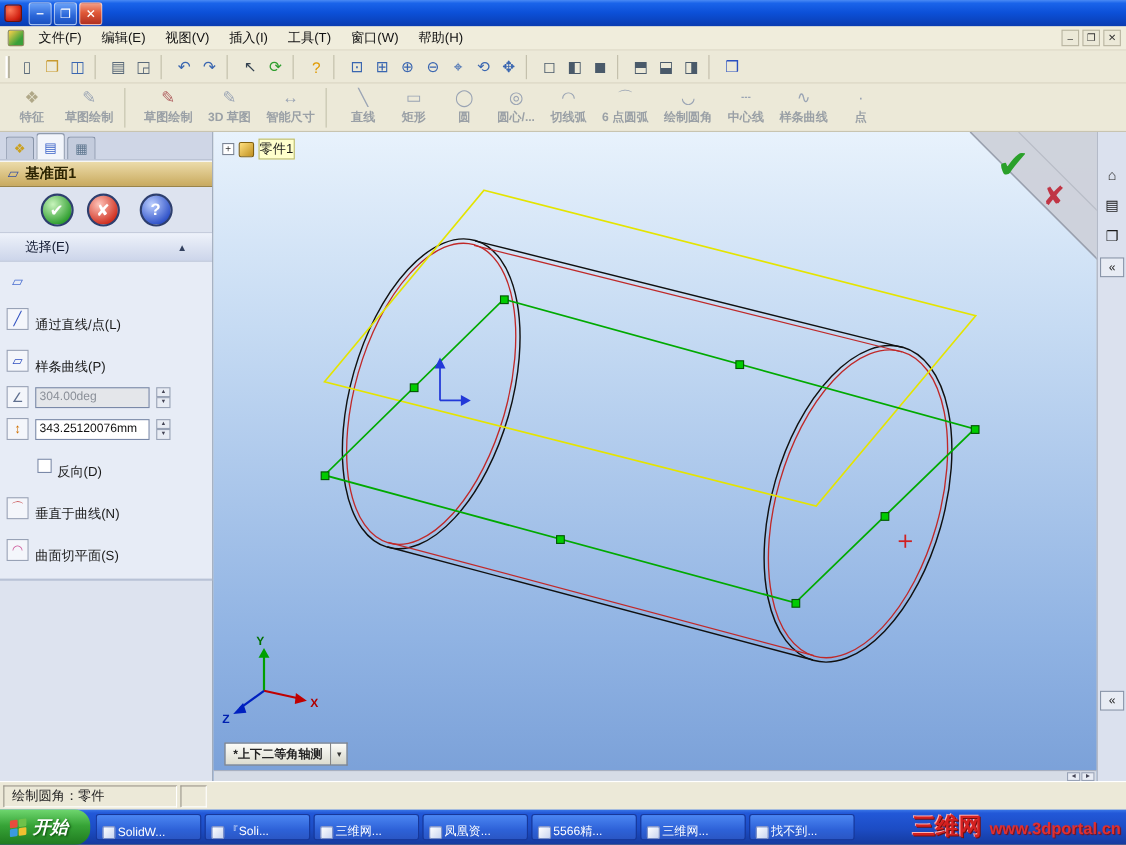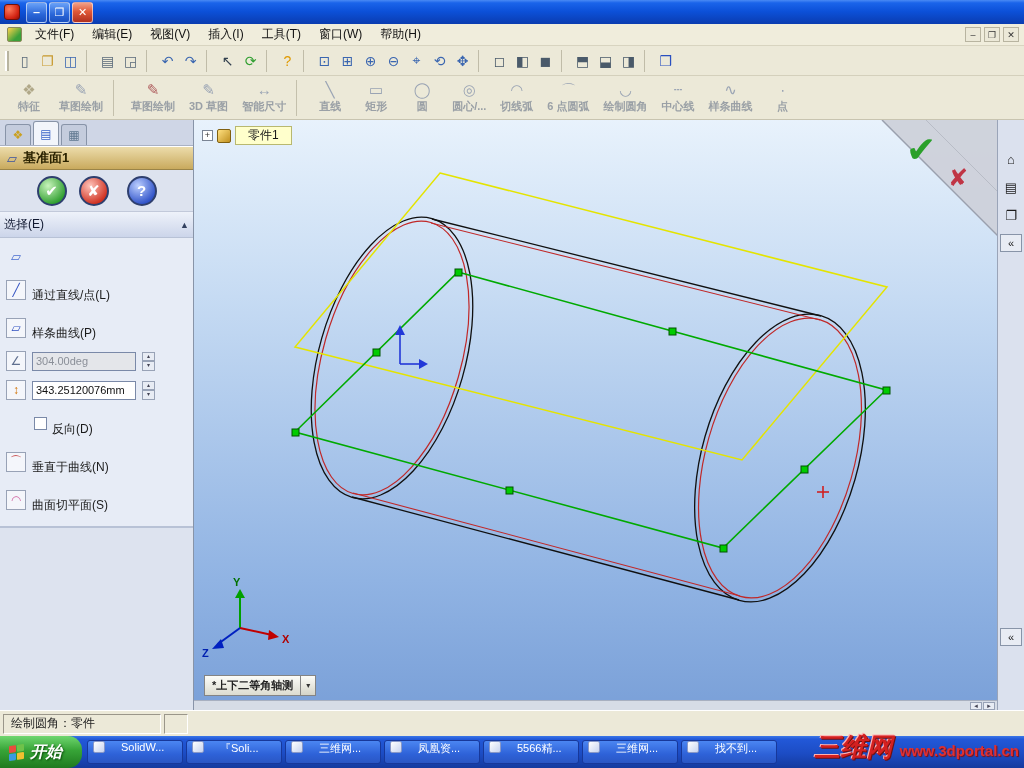--- a/index.html
+++ b/index.html
@@ -54,21 +54,21 @@
   .pm-tab.active { background:#f2f5fb; height:24px; }
   .pm-header { height:24px; display:flex; align-items:center; gap:6px; padding:0 7px;
     background:linear-gradient(180deg,#ecdcab,#c9aa5e); border-top:1px solid #fff; border-bottom:1px solid #9a8448;
     font-weight:bold; color:#2a2200; font-size:13px; }
   .pm-actions { height:42px; display:flex; align-items:center; justify-content:center; gap:12px; border-bottom:1px solid #c2c9da; }
   .pm-btn { width:30px; height:30px; border-radius:50%; display:flex; align-items:center; justify-content:center;
     font-size:15px; font-weight:bold; color:#fff; border:2px solid #2e3f6e; }
   .pm-btn.ok    { background:radial-gradient(circle at 35% 30%,#c8f4bc,#2f9e2f 75%); }
   .pm-btn.cancel{ background:radial-gradient(circle at 35% 30%,#ffc4ba,#cf3020 75%); }
   .pm-btn.help  { background:radial-gradient(circle at 35% 30%,#bccfff,#2f52c8 75%); margin-left:6px; }
-  .pm-group-header { display:flex; align-items:center; justify-content:space-between; padding:4px 4px;
+  .pm-group-header { display:flex; align-items:center; justify-content:space-between; padding:4px 23px;
     background:linear-gradient(180deg,#eef2fa,#ccd5ea); border-bottom:1px solid #b8c2d6; font-size:12px; color:#101830; }
   .pm-collapse { font-size:9px; color:#33415f; }
   .pm-group-body { padding:8px 8px 12px 6px; background:#e7ecf6; border-bottom:2px solid #b8c2d6; }
   .sel-row { display:flex; gap:5px; }
   .sel-icon { width:20px; height:20px; display:flex; align-items:center; justify-content:center; font-size:13px; color:#4a6ed0; }
   .sel-box { flex:1; height:66px; background:#ff9090; border:1px solid #9aa0b0; padding:2px 4px; font-size:12px; color:#141414; }
   .pm-row { display:flex; align-items:center; gap:6px; margin-top:9px; }
   .pm-row-icon { width:20px; height:20px; border:1px solid #98a2b6; background:#f4f6fb; flex:none;
     display:flex; align-items:center; justify-content:center; font-size:12px; }
   .pm-label { font-size:12px; color:#1a1a1a; white-space:nowrap;margin-top:12px; }
@@ -82,21 +82,21 @@
 
   
   .viewport { flex:1; position:relative; overflow:hidden;
     background:linear-gradient(180deg,#e8f2fc 0%,#c6dbf3 30%,#90b3e3 78%,#7aa0d8 100%);
     border-right:1px solid #9aa4b8; }
   .viewport svg { position:absolute; left:0; top:0; }
   .tree-label { position:absolute; top:6px; left:8px; display:flex; align-items:center; gap:4px; font-size:12px; }
   .plus-box { width:11px; height:11px; border:1px solid #7a8494; background:#fff; font-size:9px; line-height:9px; text-align:center; color:#333; }
   .part-icon { width:14px; height:14px; border:1px solid #806010; border-radius:2px;
     background:linear-gradient(135deg,#ffe080,#c09020); }
-  .tree-text { background:#ffffcc; border:1px solid #b8b870; padding:0 12px; color:#181818; }
+  .tree-text { background:#ffffcc; border:1px solid #b8b870; padding:0 0; color:#181818; }
   .view-label { position:absolute; left:10px; bottom:14px; display:flex; }
   .view-label-main { padding:2px 7px; background:linear-gradient(#fcfcf8,#dcdcd0); border:1px solid #848484;
     font-size:11px; font-weight:bold; color:#222; white-space:nowrap; }
   .view-label-drop { width:15px; background:linear-gradient(#fcfcf8,#d4d4c8); border:1px solid #848484; border-left:none;
     display:flex; align-items:center; justify-content:center; font-size:8px; color:#333; }
   .hscroll { position:absolute; left:0; right:0; bottom:0; height:10px; background:#d6dce6; border-top:1px solid #a8b0c0;
     display:flex; justify-content:flex-end; align-items:center; gap:1px; padding-right:2px; }
   .scroll-arrow { width:12px; height:8px; background:#e8ecf4; border:1px solid #98a2b6; font-size:7px; line-height:6px; text-align:center; color:#445; }
 
   
@@ -117,26 +117,26 @@
   .taskbar { position:absolute; top:736px; left:0; width:1024px; height:32px; display:flex; align-items:center; gap:5px;
     background:linear-gradient(180deg,#3a77e8 0%,#2258d8 10%,#1c4cc4 55%,#153a9e 100%); }
   .start-btn { height:32px; display:flex; align-items:center; gap:6px; padding:0 20px 0 9px; flex:none;
     background:linear-gradient(180deg,#6fd66f 0%,#37a437 45%,#1f7a1f 100%); border-radius:0 14px 14px 0;
     color:#fff; font-weight:bold; font-style:italic; font-size:16px; text-shadow:1px 1px 2px #0a4a0a; }
   .flag { display:grid; grid-template-columns:7px 7px; grid-template-rows:7px 7px; gap:1px; transform:skewY(-8deg); }
   .flag i { border-radius:1px; }
   .flag i:nth-child(1){ background:#e84c3d; } .flag i:nth-child(2){ background:#6fc24a; }
   .flag i:nth-child(3){ background:#3a9ae0; } .flag i:nth-child(4){ background:#f0c030; }
   .tasks { display:flex; align-items:center; gap:3px; flex:1; overflow:hidden; }
-  .task-btn { flex:0 1 96px; min-width:58px; height:24px; display:flex; align-items:flex-start; gap:16px; padding:0 5px;
+  .task-btn { flex:0 1 96px; min-width:58px; height:24px; display:flex; align-items:flex-end; gap:2px; padding:0 5px;
     background:linear-gradient(180deg,#4b86f2,#2e62d8 60%,#2a56c4); border:1px solid #17389a; border-radius:3px;
     color:#fff; font-size:11px; white-space:nowrap; overflow:hidden; }
   .task-icon { width:12px; height:12px; background:linear-gradient(135deg,#fff,#c8d4f0); border-radius:2px; flex:none; border:1px solid #8898c8; }
   .watermark { position:absolute; right:5px; bottom:3px; display:flex; align-items:baseline; gap:7px; pointer-events:none; }
-  .wm-name { font-size:26px; font-weight:bold; font-style:italic; color:#d42020;
+  .wm-name { font-size:21px; font-weight:bold; color:#d42020;
     text-shadow:1px 1px 0 #701010,-1px -1px 0 #ffb0b0; }
   .wm-url { font-size:15px; font-weight:bold; color:#e03030; text-shadow:1px 1px 1px #801010; }
 </style>
 </head>
 <body>
 
 <div class="screen">
 
   <div class="titlebar">
     <div class="app-icon"></div>

